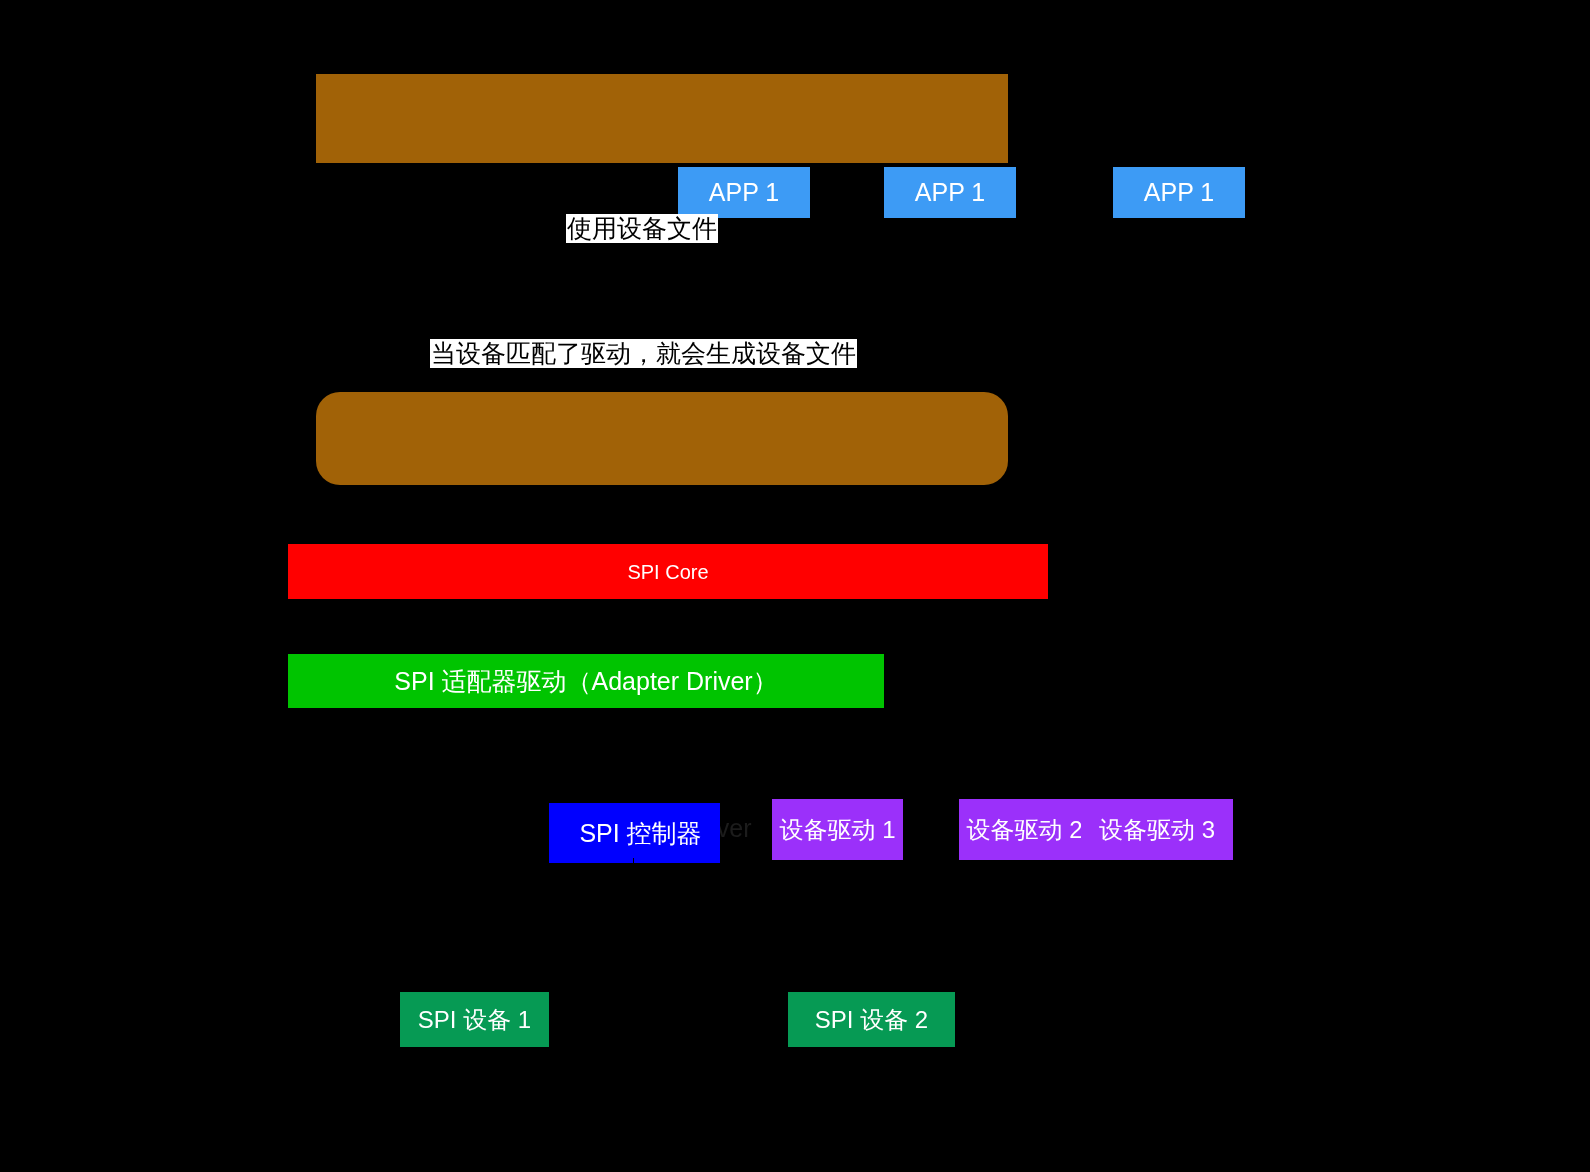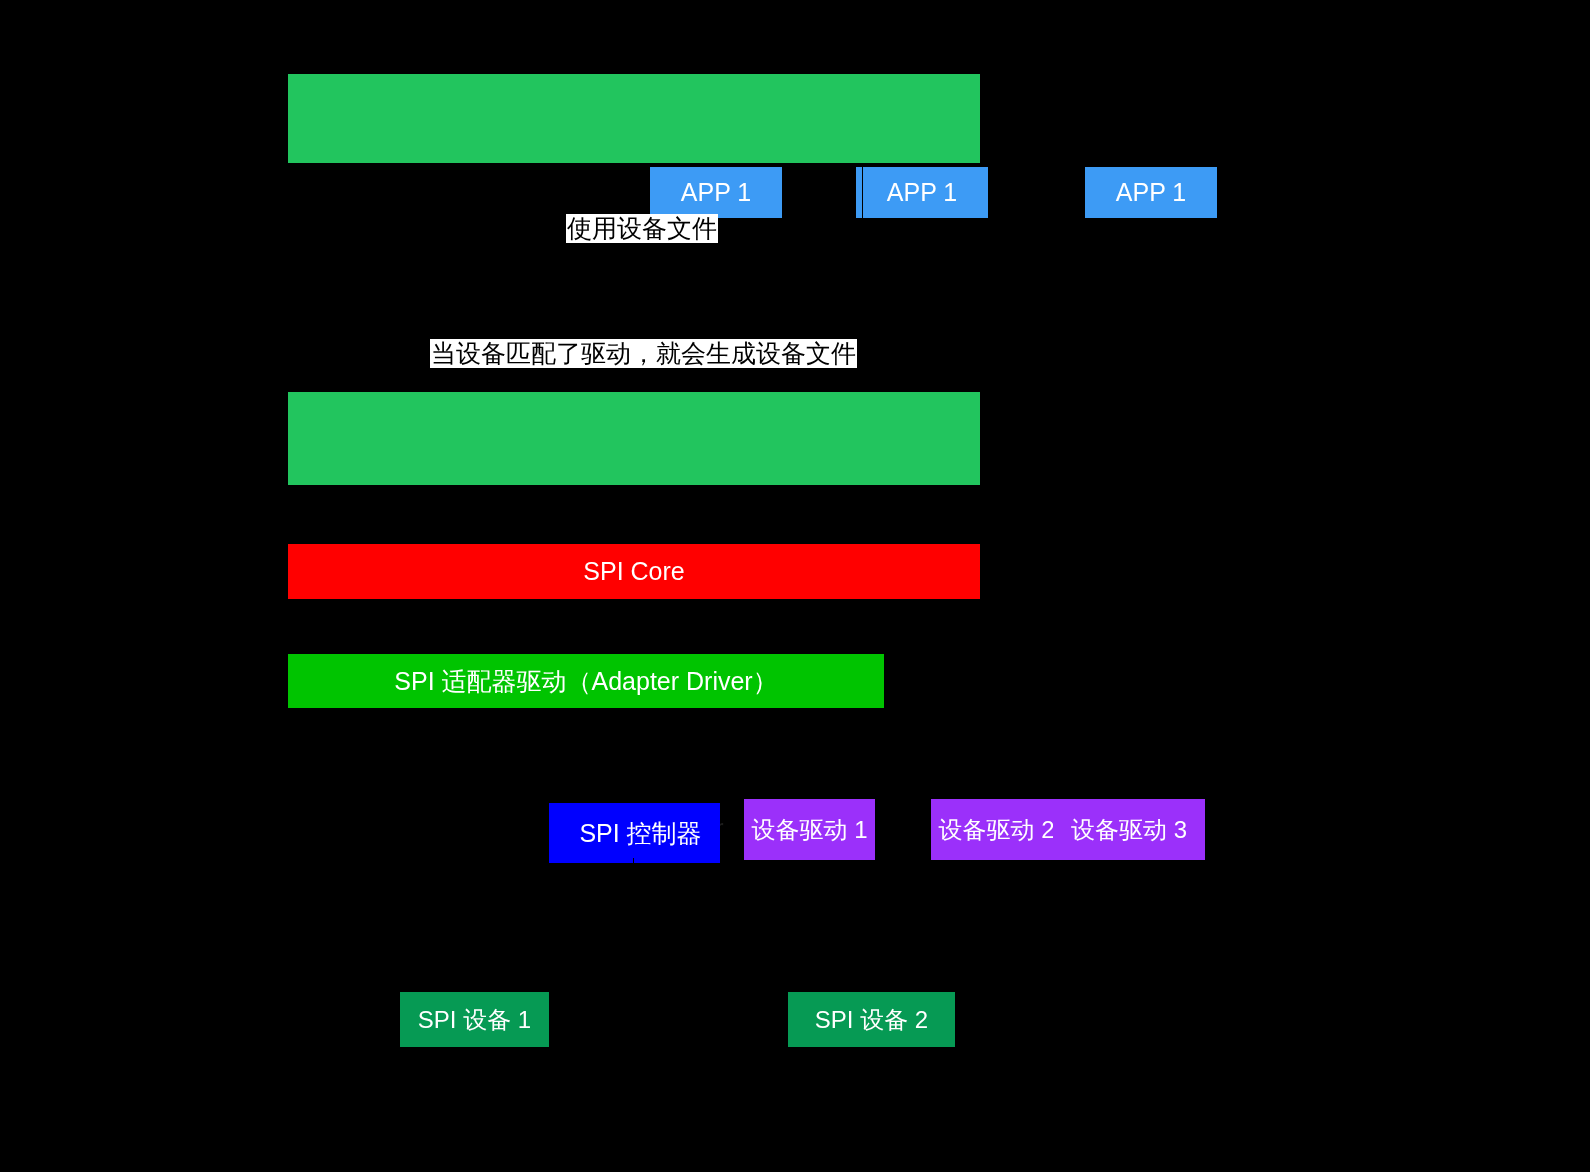--- a/index.html
+++ b/index.html
@@ -32,38 +32,40 @@
     align-items: center;
     justify-content: center;
     color: #ffffff;
     white-space: nowrap;
     line-height: 1;
   }
 
   
   .panel {
     position: absolute;
-    background: #22c55e;
+    background: #a16207;
     box-sizing: border-box;
     display: flex;
     align-items: center;
+    margin-left: 28px;
   }
 
   #app-panel {
     left: 288px;
     top: 74px;
     width: 692px;
     height: 89px;
   }
 
   #driver-panel {
     left: 288px;
     top: 392px;
     width: 692px;
     height: 93px;
+    border-radius: 24px;
   }
 
   
   .app-box {
     background: #3d9bf5;
     font-size: 25px;
     height: 51px;
     width: 132px;
     top: 93px;
   }
@@ -108,24 +110,24 @@
   }
   #annotation-match-driver {
     left: 430px;
     top: 339px;
   }
 
   
   #spi-core-bar {
     left: 288px;
     top: 544px;
-    width: 692px;
+    width: 760px;
     height: 55px;
     background: #ff0000;
-    font-size: 25px;
+    font-size: 20px;
   }
 
   #adapter-driver-bar {
     left: 288px;
     top: 654px;
     width: 596px;
     height: 54px;
     background: #00c400;
     font-size: 25px;
   }

